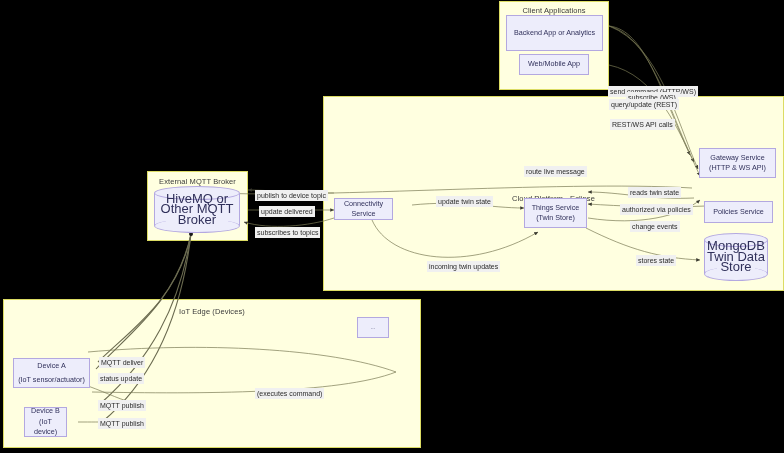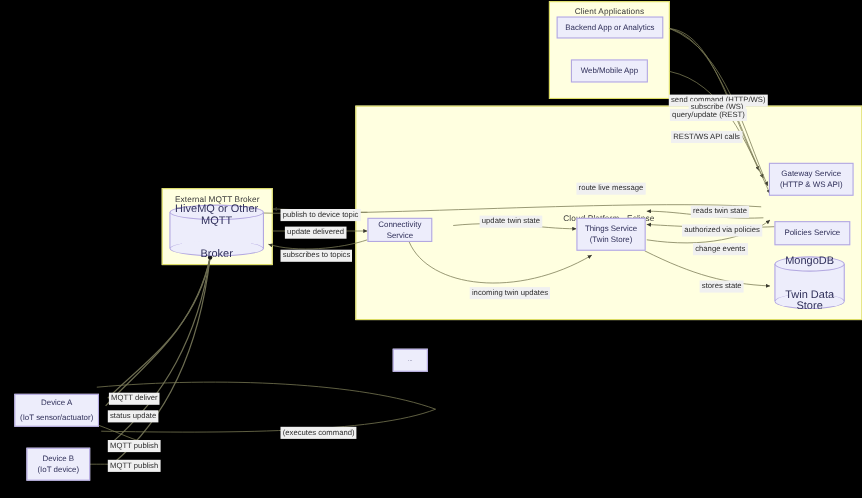--- a/index.html
+++ b/index.html
@@ -67,24 +67,23 @@
     background:#EDEDFB;
     border:1px solid #B3A8E0;
     border-radius:50%/50%;
     box-sizing:border-box;
     border-top:none;
   }
   .cyl .cyl-label{
     position:absolute;
     left:0;right:0;top:0;bottom:0;
     display:flex;flex-direction:column;
-    align-items:center;
-    font-size:10px;color:#30305a;line-height:10.5px;
+    align-items:center;justify-content:center;
+    font-size:13px;color:#30305a;line-height:10.5px;
     text-align:center;
-    gap:20px;
   }
   .edge-label{
     position:absolute;
     background:#F0F0F0;
     border:0;
     font-size:7px;
     color:#2b2b2b;
     padding:1px 2px;
     white-space:nowrap;
     line-height:9px;
@@ -109,20 +108,23 @@
 
   <div class="container-box" style="left:323px;top:96px;width:461px;height:195px;">
     <div class="container-title" style="top:96px;">Cloud Platform - Eclipse
 Ditto</div>
   </div>
 
   <div class="container-box" style="left:147px;top:171px;width:101px;height:70px;">
     <div class="container-title" style="top:4px;">External MQTT Broker</div>
   </div>
 
+  <div class="container-box" style="left:3px;top:299px;width:418px;height:149px;">
+    <div class="container-title" style="top:6px;">IoT Edge (Devices)</div>
+  </div>
 
   <svg class="wires" viewBox="0 0 784 453">
     <defs>
       <marker id="ah" markerWidth="7" markerHeight="7" refX="5.4" refY="2.6" orient="auto">
         <path d="M0,0 L5.6,2.6 L0,5.2 z" fill="#3a3a30"></path>
       </marker>
     </defs>
 
     <path class="wire" marker-end="url(#ah)" d="M609,26 C645,30 660,90 690,155"></path>
     <path class="wire" marker-end="url(#ah)" d="M609,26 C652,38 668,110 694,162"></path>
@@ -152,21 +154,21 @@
     <path class="wire-thick" d="M191,234 C180,306 150,360 100,404"></path>
     <path class="wire-thick" d="M191,234 C182,310 155,378 102,422"></path>
     <circle class="dot" cx="191" cy="234" r="2"></circle>
 
     <path class="wire" d="M88,352 C200,342 330,348 396,372 C340,394 200,394 92,392"></path>
 
     <path class="wire" d="M88,386 C110,394 120,400 138,404"></path>
     <path class="wire" d="M78,422 C92,422 100,422 108,422"></path>
   </svg>
 
-  <div class="node" style="left:506px;top:15px;width:97px;height:20px;">
+  <div class="node" style="left:506px;top:15px;width:97px;height:36px;">
     <span>Backend App or Analytics</span>
   </div>
 
   <div class="node" style="left:519px;top:54px;width:70px;height:21px;">
     <span>Web/Mobile App</span>
   </div>
 
   <div class="node" style="left:699px;top:148px;width:77px;height:30px;">
     <span>Gateway Service</span>
     <span>(HTTP &amp; WS API)</span>
@@ -203,21 +205,21 @@
       <span>HiveMQ or Other MQTT</span>
       <span>Broker</span>
     </div>
   </div>
 
   <div class="node" style="left:13px;top:358px;width:77px;height:30px;justify-content:space-between;">
     <span>Device A</span>
     <span>(IoT sensor/actuator)</span>
   </div>
 
-  <div class="node" style="left:24px;top:407px;width:58px;height:30px;">
+  <div class="node" style="left:24px;top:407px;width:43px;height:30px;">
     <span>Device B</span>
     <span>(IoT device)</span>
   </div>
 
   <div class="node" style="left:357px;top:317px;width:32px;height:21px;">
     <span style="font-size:5px;">...</span>
   </div>
 
   <div class="edge-label" style="left:608px;top:86px;">send command (HTTP/WS)</div>
   <div class="edge-label" style="left:626px;top:92px;">subscribe (WS)</div>

